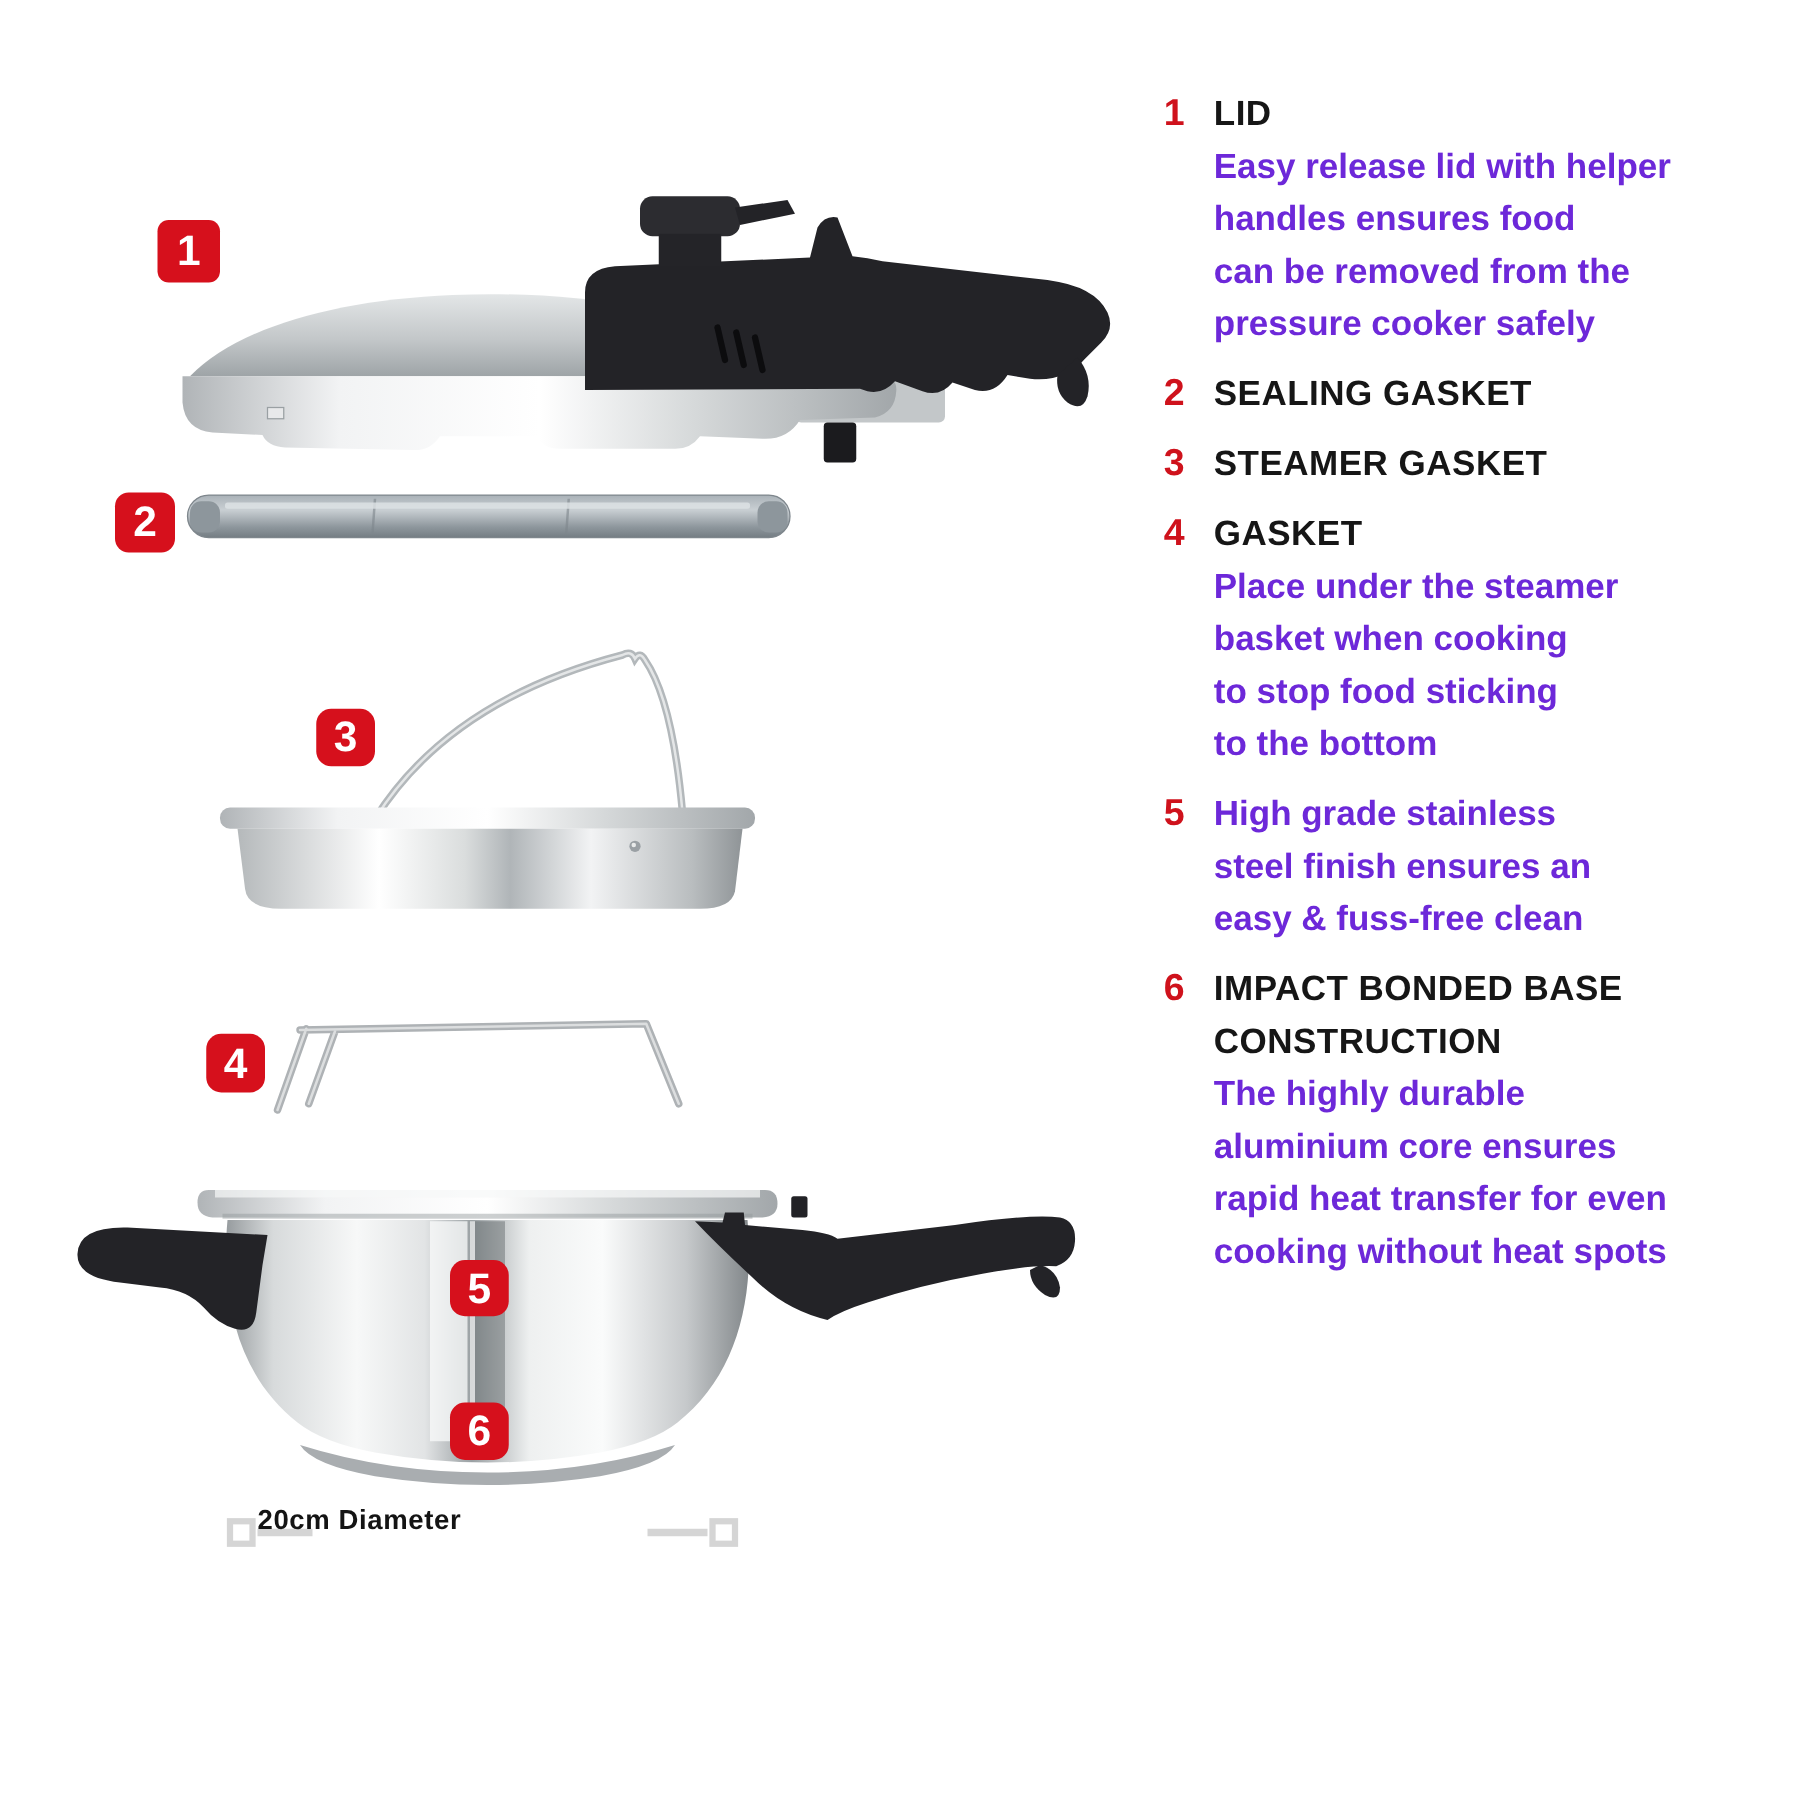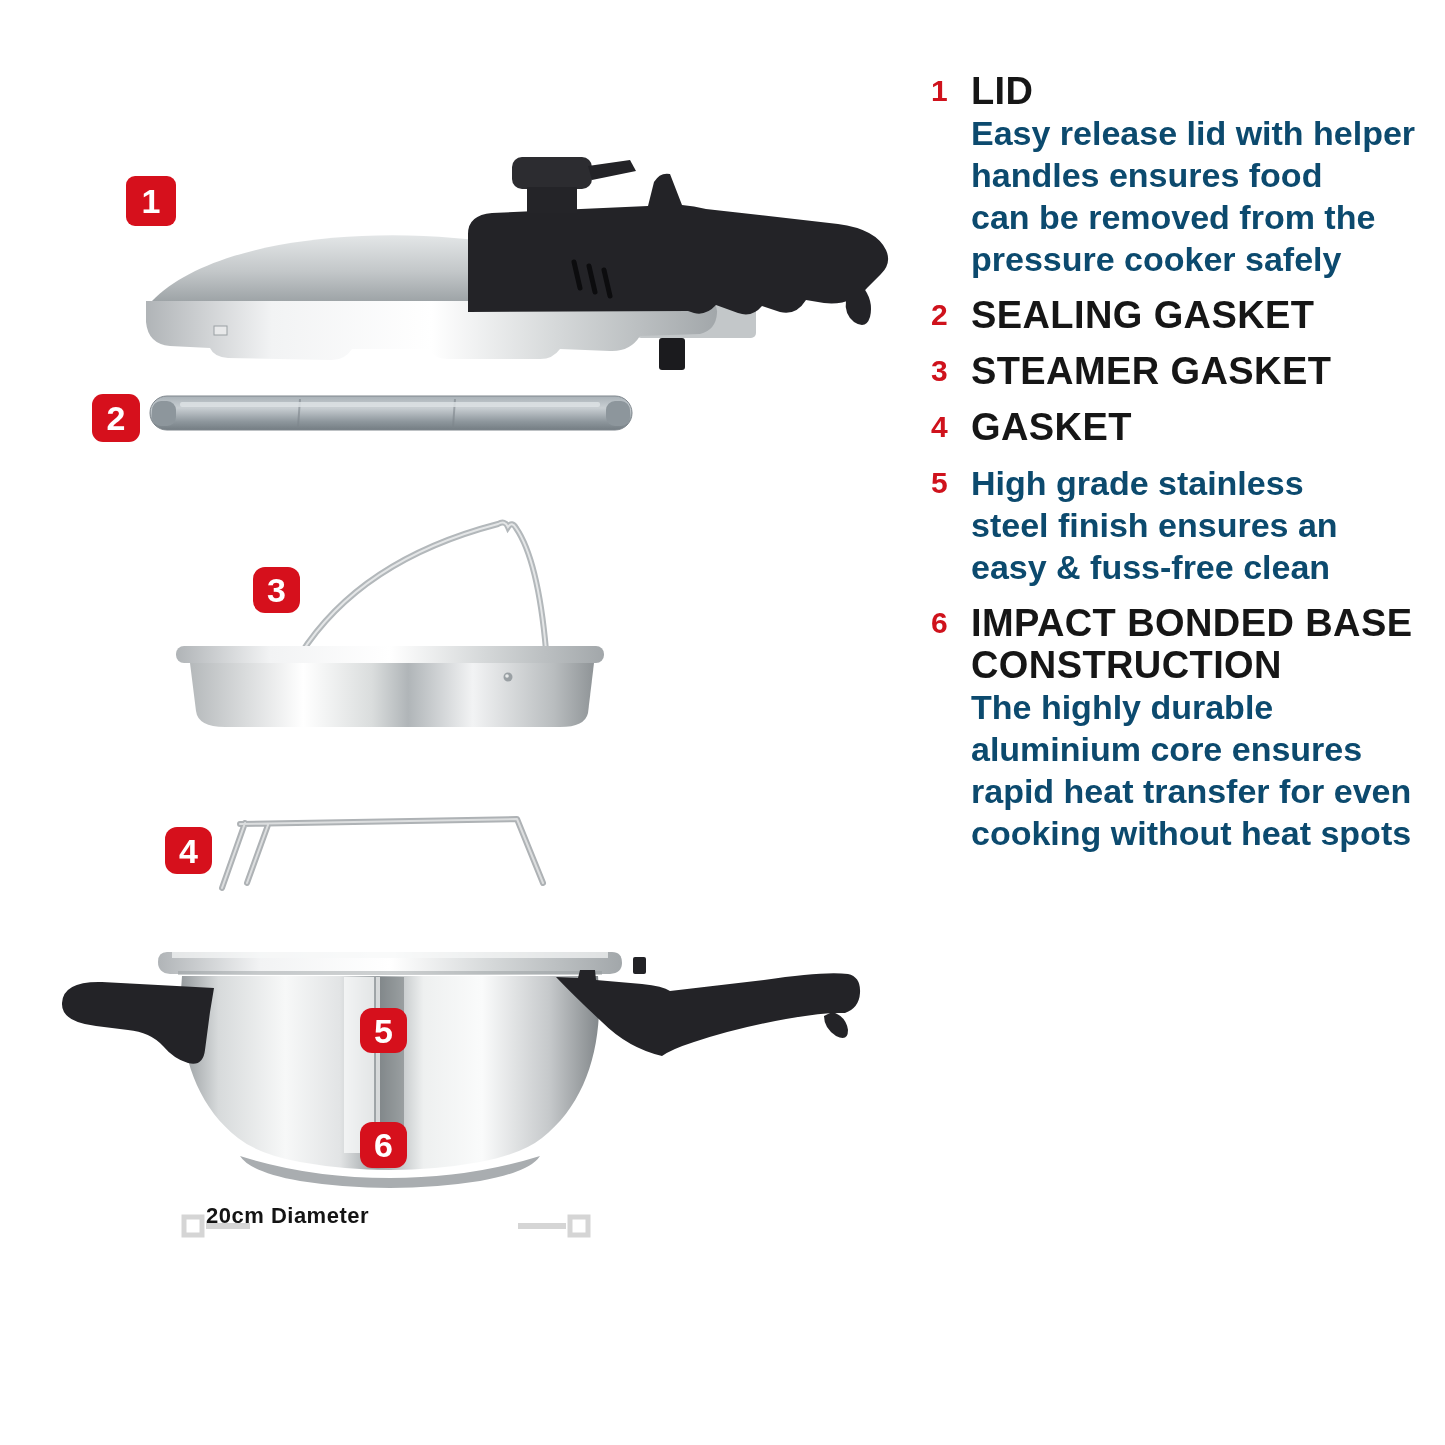--- a/index.html
+++ b/index.html
@@ -11,22 +11,22 @@
   
   .badge{
     position:absolute;background:#d6101c;color:#ffffff;
     display:flex;align-items:center;justify-content:center;
     font-weight:bold;font-size:34px;border-radius:11px;line-height:1;
   }
   
   .parts-col{position:absolute;left:931px;top:70px;width:514px;}
   .part{display:grid;grid-template-columns:40px 1fr;margin-bottom:14px;}
   .part-num{color:#cf121c;font-weight:bold;font-size:30px;line-height:42px;}
-  .part-name{font-weight:bold;font-size:38px;line-height:42px;letter-spacing:.4px;color:#161616;}
-  .part-desc{font-weight:bold;font-size:34px;line-height:42px;color:#0c4a6e;white-space:pre-line;}
+  .part-name{font-weight:bold;font-size:28px;line-height:42px;letter-spacing:.4px;color:#161616;}
+  .part-desc{font-weight:bold;font-size:28px;line-height:42px;color:#6d28d9;white-space:pre-line;}
   
   .dim-label{
     position:absolute;left:206px;top:1203px;width:380px;
     font-weight:bold;font-size:22px;color:#141414;letter-spacing:.5px;
   }
 </style>
 </head>
 <body>
 
 <div class="canvas">
@@ -195,20 +195,24 @@
       <div class="part-num">3</div>
       <div class="part-text">
         <div class="part-name">STEAMER GASKET</div>
       </div>
     </div>
 
     <div class="part">
       <div class="part-num">4</div>
       <div class="part-text">
         <div class="part-name">GASKET</div>
+        <div class="part-desc">Place under the steamer
+basket when cooking
+to stop food sticking
+to the bottom</div>
       </div>
     </div>
 
     <div class="part">
       <div class="part-num">5</div>
       <div class="part-text">
         <div class="part-desc">High grade stainless
 steel finish ensures an
 easy &amp; fuss-free clean</div>
       </div>

